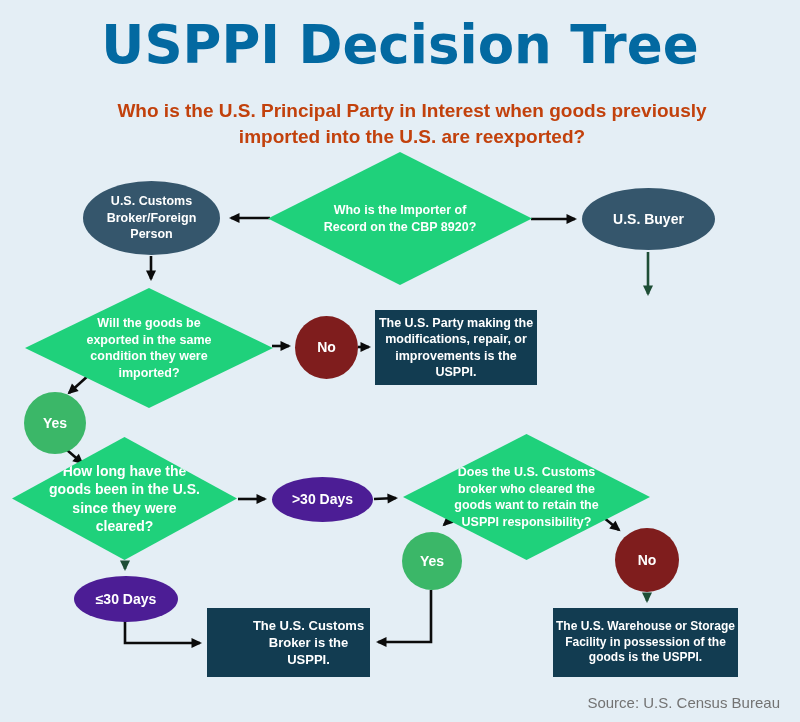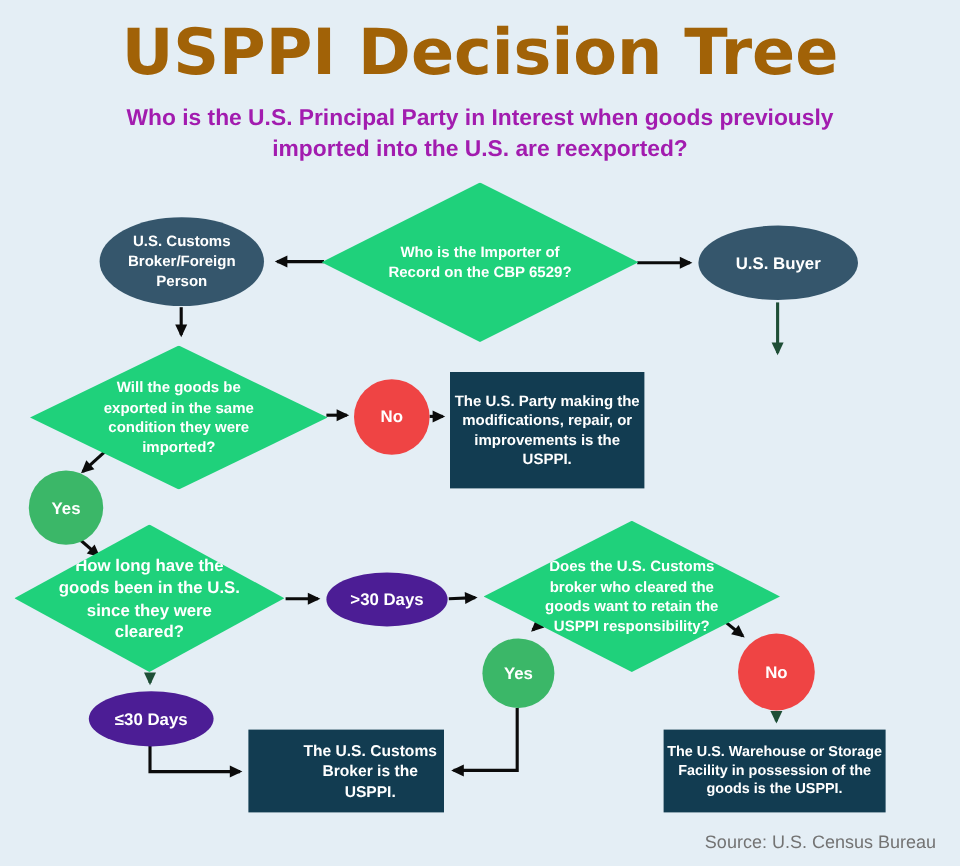--- a/index.html
+++ b/index.html
@@ -3,38 +3,38 @@
 <meta charset="utf-8">
 <style>
   html,body{margin:0;padding:0;background:#ffffff;}
   .canvas{
     position:relative;width:800px;height:722px;overflow:hidden;
     background:#e4eef5;
     font-family:"Liberation Sans",sans-serif;
   }
   .title{
     position:absolute;left:0;top:14px;width:800px;margin:0;
-    text-align:center;color:#a16207;
+    text-align:center;color:#0369a1;
     font-family:"DejaVu Sans","Liberation Sans",sans-serif;
     font-size:53px;font-weight:800;letter-spacing:0px;
   }
   .subtitle{
-    position:absolute;left:100px;top:86px;width:600px;margin:0;
-    text-align:center;color:#a21caf;
+    position:absolute;left:100px;top:86px;width:600px;margin:12px;
+    text-align:center;color:#c2410c;
     font-size:19px;font-weight:bold;line-height:1.35;
   }
   .shape{position:absolute;display:flex;align-items:center;justify-content:center;
     text-align:center;color:#ffffff;font-weight:bold;}
   .diamond{background:#1fd17b;clip-path:polygon(50% 0%,100% 50%,50% 100%,0% 50%);}
   .ellipse{border-radius:50%;}
   .slate-dark{background:#35566c;}
   .slate-light{background:#4c1d95;}
   .circle{border-radius:50%;}
   .circle-yes{background:#3bb768;}
-  .circle-no{background:#ef4444;}
+  .circle-no{background:#7f1d1d;}
   .rect{background:#123c51;}
   .shape span{display:block;line-height:1.32;}
 
   
   #d1{left:268px;top:152px;width:264px;height:133px;}
   #d1 span{width:170px;font-size:12.5px;}
   #d2{left:25px;top:288px;width:248px;height:120px;}
   #d2 span{width:150px;font-size:12.5px;}
   #d3{left:12px;top:437px;width:225px;height:123px;}
   #d3 span{width:155px;font-size:14px;}
@@ -48,21 +48,21 @@
   #gt30{left:272px;top:477px;width:101px;height:45px;font-size:14px;}
   #le30{left:74px;top:576px;width:104px;height:46px;font-size:14px;}
 
   
   #no1{left:295px;top:316px;width:63px;height:63px;font-size:14px;}
   #yes1{left:24px;top:392px;width:62px;height:62px;font-size:14px;}
   #yes2{left:402px;top:532px;width:60px;height:58px;font-size:14px;}
   #no2{left:615px;top:528px;width:64px;height:64px;font-size:14px;}
 
   
-  #r1{left:375px;top:310px;width:162px;height:97px;}
+  #r1{left:375px;top:310px;width:162px;height:75px;}
   #r1 span{width:160px;font-size:12.5px;}
   #r2{left:559px;top:302px;width:179px;height:90px;}
   #r2 span{width:178px;font-size:12.5px;}
   #r3{left:207px;top:608px;width:163px;height:69px;}
   #r3 span{width:160px;font-size:13px;padding-left:40px;}
   #r4{left:553px;top:608px;width:185px;height:69px;}
   #r4 span{width:183px;font-size:12px;}
 
   .source{
     position:absolute;left:480px;top:694px;width:300px;
@@ -103,21 +103,21 @@
       <path d="M431,590 L431,642 L378,642" marker-end="url(#mb)"></path>
     </g>
     <g stroke="#1e4e36" stroke-width="2.6" fill="none">
       <path d="M648,252 L648,294" marker-end="url(#mg)"></path>
       <path d="M125,561 L125,569" marker-end="url(#mg)"></path>
       <path d="M647,593 L647,601" marker-end="url(#mg)"></path>
     </g>
   </svg>
 
   <div class="shape diamond" id="d1">
-    <span>Who is the Importer of Record on the CBP 6529?</span>
+    <span>Who is the Importer of Record on the CBP 8920?</span>
   </div>
   <div class="shape diamond" id="d2">
     <span>Will the goods be exported in the same condition they were imported?</span>
   </div>
   <div class="shape diamond" id="d3">
     <span>How long have the goods been in the U.S. since they were cleared?</span>
   </div>
   <div class="shape diamond" id="d4">
     <span>Does the U.S. Customs broker who cleared the goods want to retain the USPPI responsibility?</span>
   </div>

